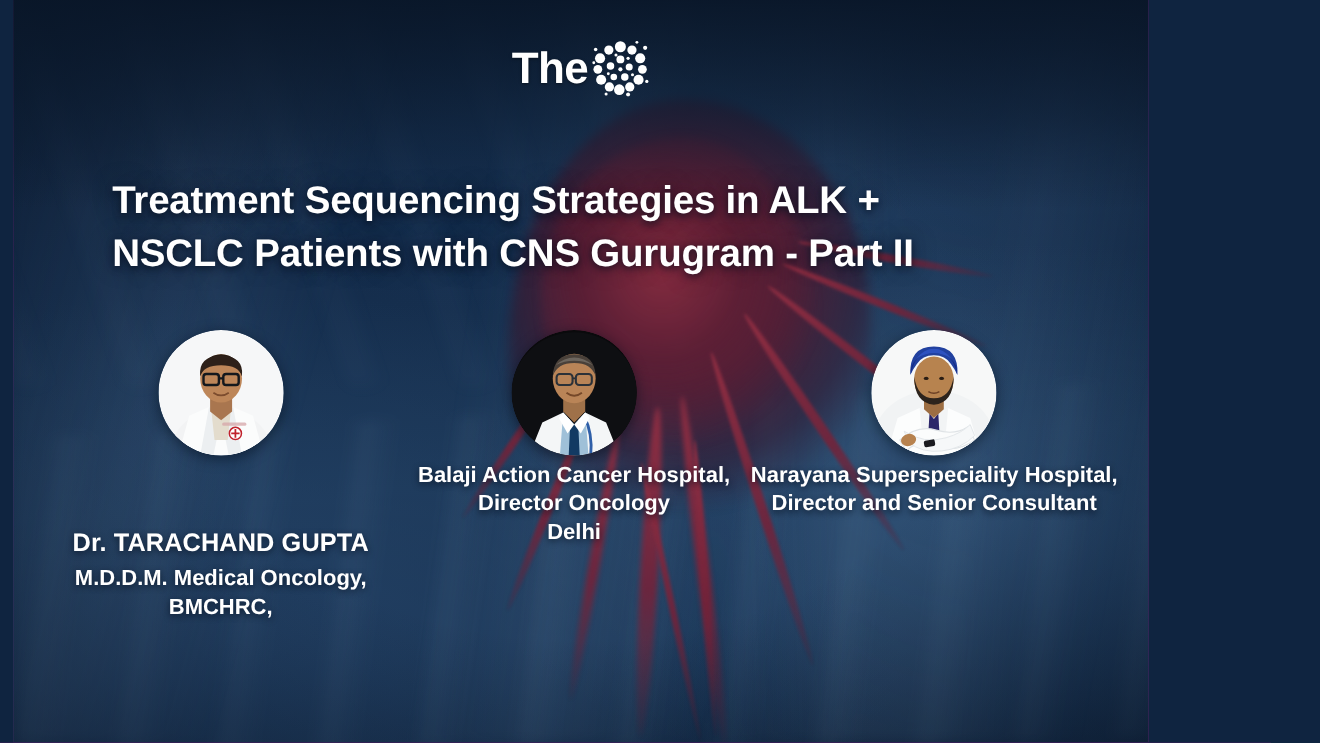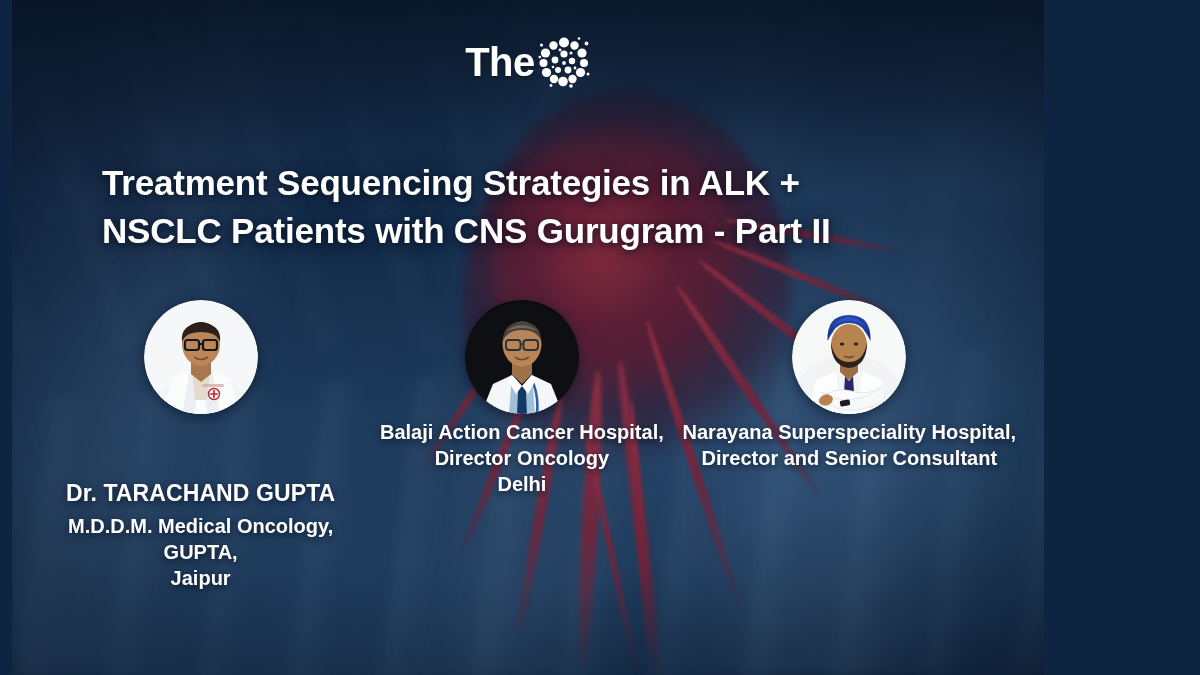--- a/index.html
+++ b/index.html
@@ -285,22 +285,21 @@
 
             <circle cx="70" cy="94" r="5.5" fill="#ffffff" stroke="#c0222c" stroke-width="1.4"></circle>
             <path d="M70 90 v8 M66.2 94 h7.6" stroke="#c0222c" stroke-width="1.6"></path>
             <rect x="58" y="84" width="22" height="3" rx="1.4" fill="#d6a6a8" opacity="0.75"></rect>
           </g>
         </svg>
       </div>
       <div class="doc-name">Dr. TARACHAND GUPTA</div>
       <div class="doc-affil">
         <div>M.D.D.M. Medical Oncology,</div>
-        <div>GUPTA,</div>
-        <div>Jaipur</div>
+        <div>BMCHRC,</div>
       </div>
     </div>
 
     <div class="doctor d2">
       <div class="avatar">
         <svg viewBox="0 0 114 114" aria-hidden="true">
           <defs>
             <clipPath id="c2">
                 <circle cx="57" cy="57" r="57"></circle>
               </clipPath>

